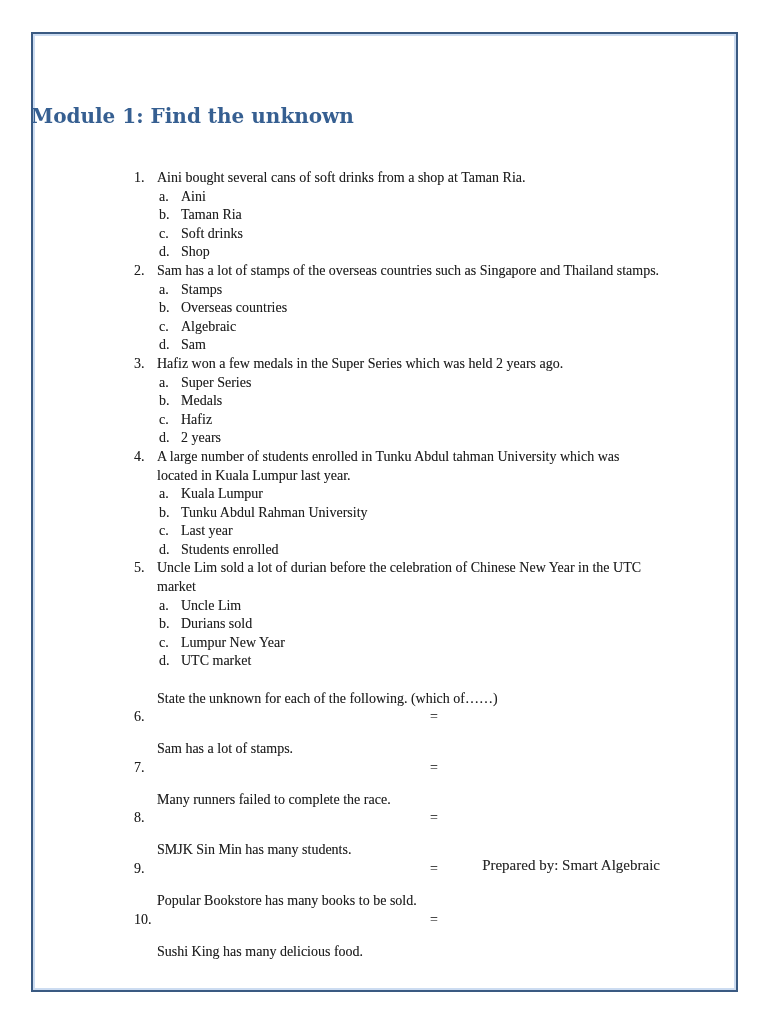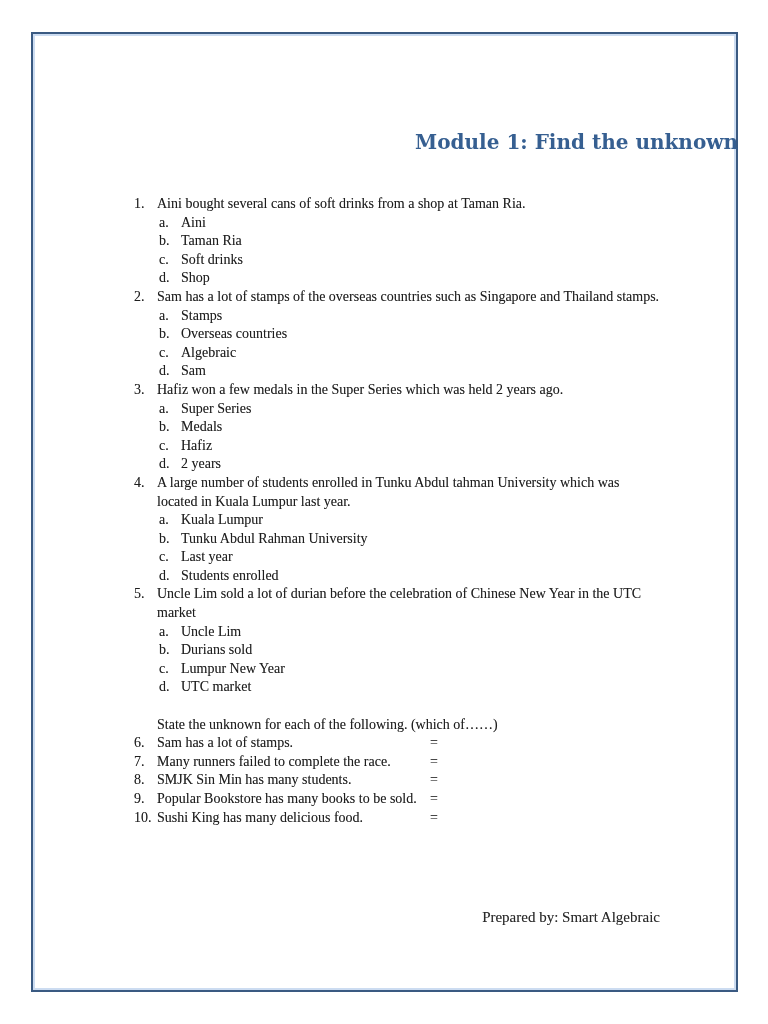--- a/index.html
+++ b/index.html
@@ -29,22 +29,22 @@
     border:2px solid var(--border-dark);
     box-shadow:inset 0 0 0 2px var(--border-light);
     pointer-events:none;
   }
   .content{
     position:absolute;
     left:31px;top:32px;
     width:707px;
   }
   .doc-title{
-    margin:98px 0 0 0;
-    text-align:right;
+    margin:72px 0 0 0;
+    text-align:left;
     font-family:"DejaVu Serif", serif;
     font-weight:bold;
     font-size:20px;
     line-height:24px;
     color:var(--title-text);
   }
   .list-wrap{
     margin:41px 36px 0 103px;
     font-size:14px;
     line-height:18.6px;
@@ -53,25 +53,25 @@
   .q-head{display:flex;align-items:flex-start;}
   .num{flex:0 0 23px;}
   .q-text{flex:1;white-space:pre-line;}
   .opts{margin-left:25px;}
   .opt{display:flex;}
   .letter{flex:0 0 22px;}
   .gap-row{height:18.6px;}
   .instruction-row{display:flex;}
   .instruction-row .num{flex:0 0 23px;}
   .item{display:flex;}
-  .item-text{flex:0 0 273px;}
+  .item-text{flex:0 0 273px;margin-top:32px;}
   .eq{flex:0 0 auto;}
   .footer{
     position:absolute;
-    top:908px;right:108px;
+    top:856px;right:108px;
     font-size:15px;
     line-height:19px;
     color:#2a2a2a;
     text-shadow:0 0 .4px rgba(0,0,0,.35);
   }
 </style>
 </head>
 <body>
 
 <div class="sheet">

